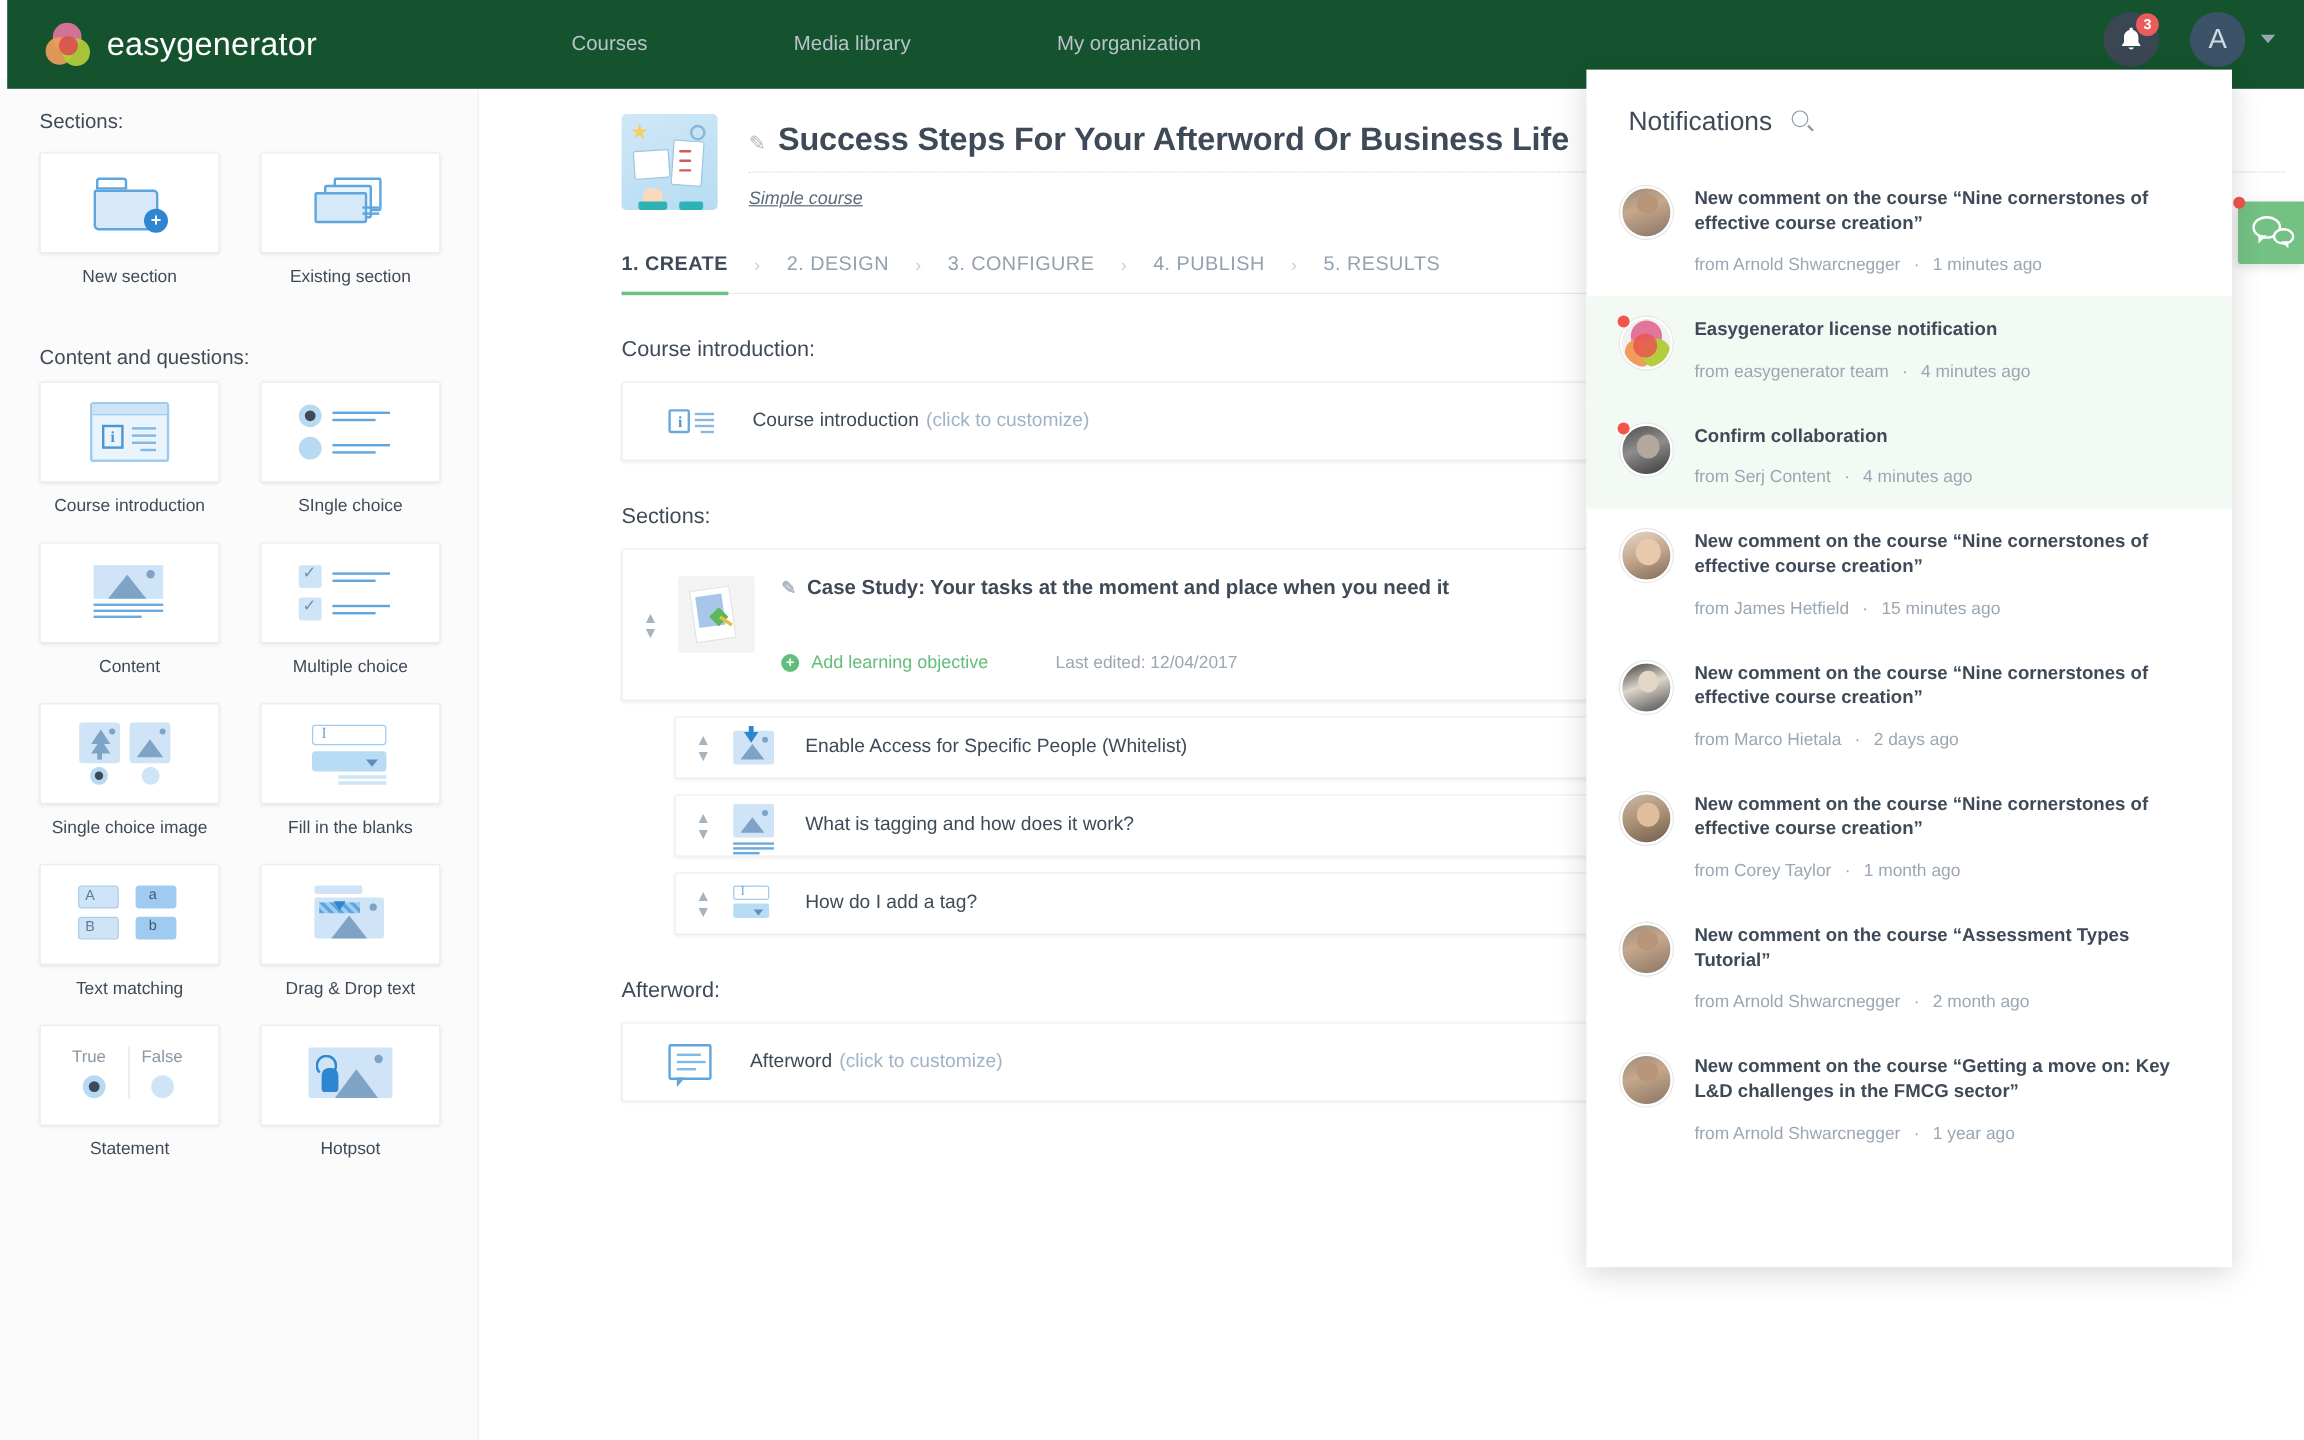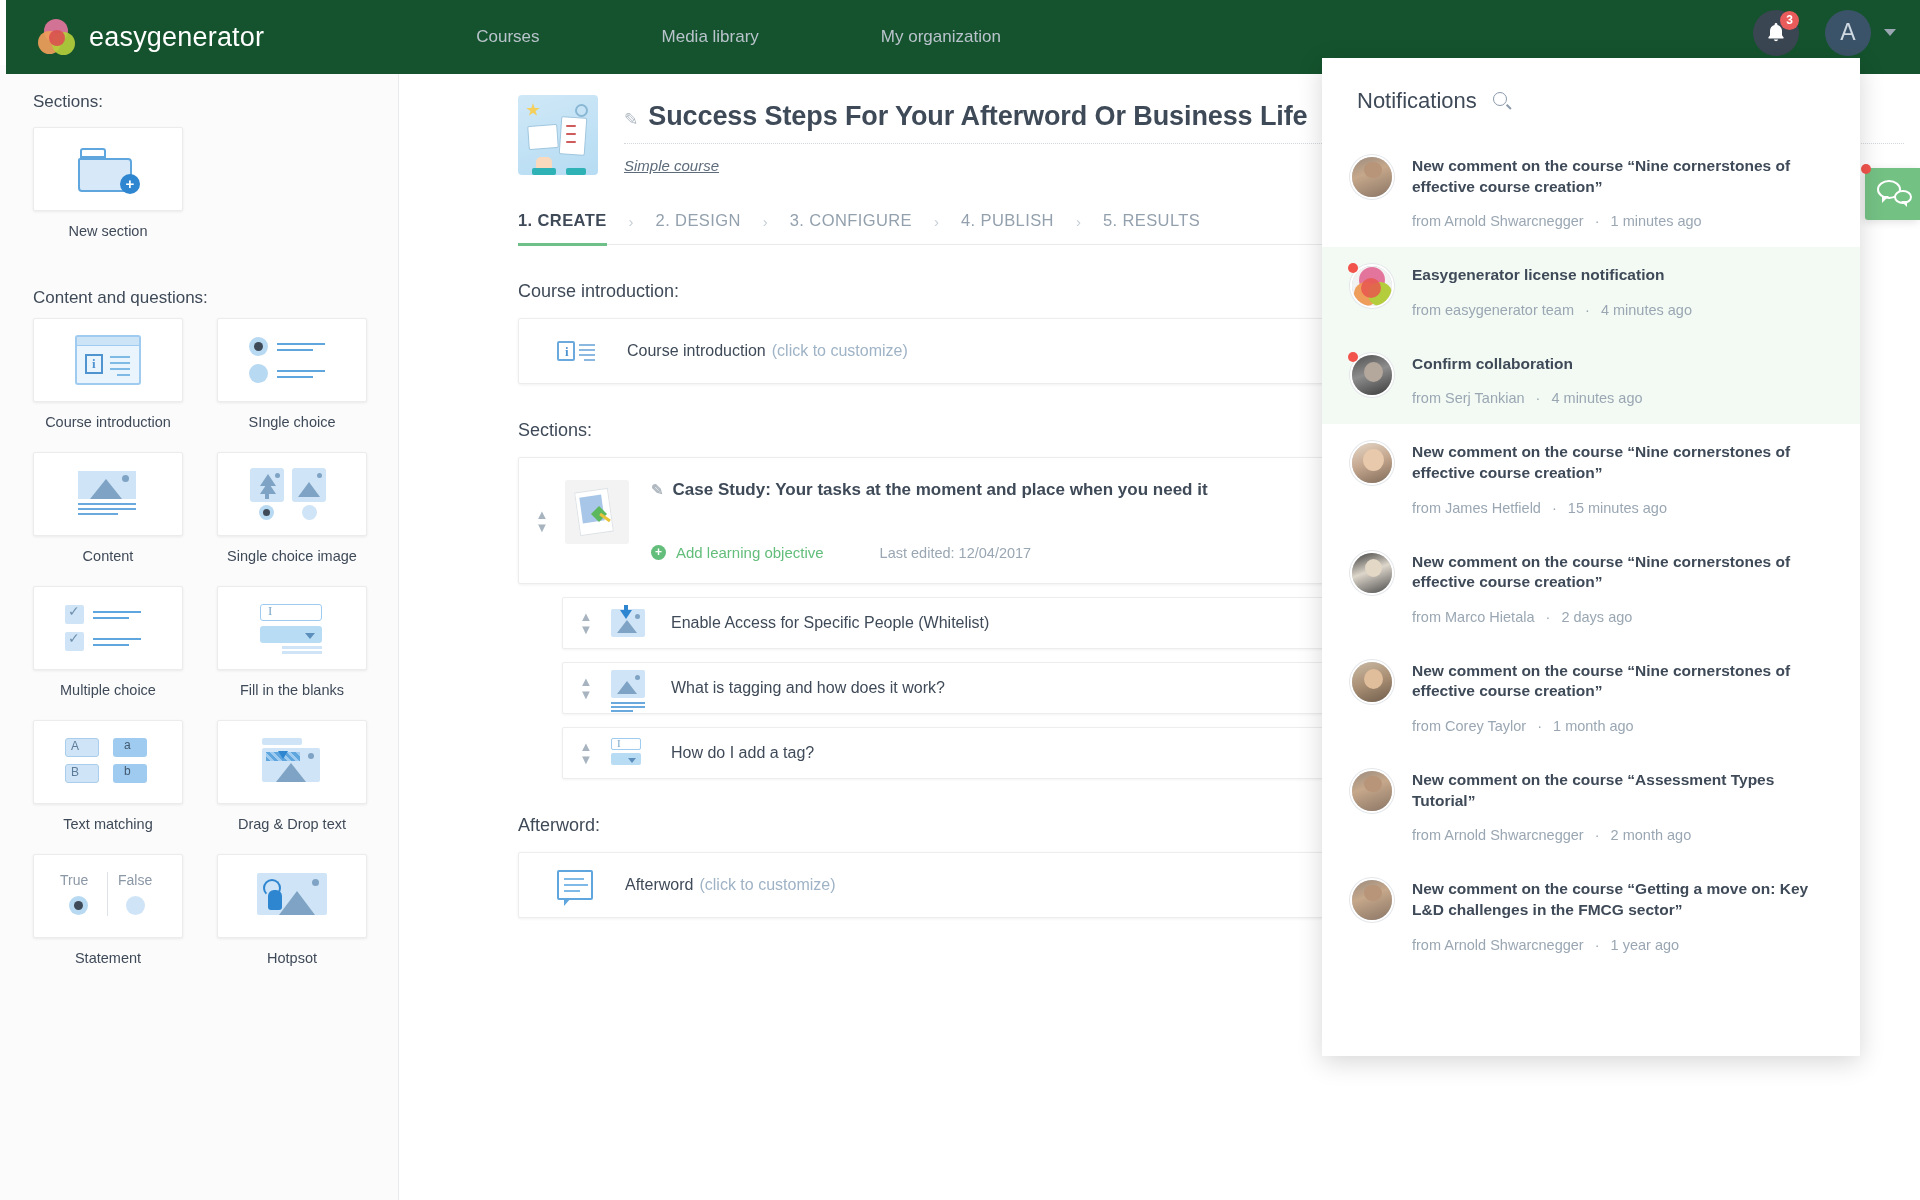--- a/index.html
+++ b/index.html
@@ -444,20 +444,31 @@
     <div class="tile">
       <div class="tile-box">
         <div class="folder-new art">
           <div class="fb"></div>
             <div class="ft"></div>
             <div class="plus">+</div>
         </div>
       </div>
       <div class="tile-label">New section</div>
     </div>
+    <div class="tile">
+      <div class="tile-box">
+        <div class="folder-ex art">
+          <div class="b1"></div>
+            <div class="b2"></div>
+            <div class="b3"></div>
+            <div class="dash"></div>
+        </div>
+      </div>
+      <div class="tile-label">Existing section</div>
+    </div>
   </div>
 
   <div class="sb-heading">Content and questions:</div>
 
   <div class="tile-grid grid2">
 
     <div class="tile">
       <div class="tile-box">
         <div class="art-intro">
           <div class="bar"></div>
@@ -488,52 +499,52 @@
     <div class="tile">
       <div class="tile-box">
         <div class="art-content">
           <div class="img"></div>
           <div class="l" style="top:32px;width:58px"></div>
           <div class="l" style="top:37px;width:58px"></div>
           <div class="l" style="top:42px;width:40px"></div>
         </div>
       </div>
       <div class="tile-label">Content</div>
+    </div>
+
+    <div class="tile">
+      <div class="tile-box">
+        <div class="art-multi">
+          <div class="cb" style="top:1px"></div>
+            <div class="cb" style="top:28px"></div>
+          <div class="l" style="top:7px;width:48px"></div>
+            <div class="l" style="top:13px;width:36px"></div>
+          <div class="l" style="top:34px;width:48px"></div>
+            <div class="l" style="top:40px;width:36px"></div>
+        </div>
+      </div>
+      <div class="tile-label">Multiple choice</div>
     </div>
 
     <div class="tile">
       <div class="tile-box">
         <div class="art-sci">
           <div class="p p1"></div>
             <div class="p p2"></div>
           <div class="tree"></div>
             <div class="tree2"></div>
             <div class="trunk"></div>
           <div class="mt"></div>
           <div class="dotimg" style="left:25px;top:5px"></div>
           <div class="dotimg" style="left:67px;top:5px"></div>
           <div class="r r1"></div>
             <div class="r r2"></div>
         </div>
       </div>
       <div class="tile-label">Single choice image</div>
-    </div>
-
-    <div class="tile">
-      <div class="tile-box">
-        <div class="art-multi">
-          <div class="cb" style="top:1px"></div>
-            <div class="cb" style="top:28px"></div>
-          <div class="l" style="top:7px;width:48px"></div>
-            <div class="l" style="top:13px;width:36px"></div>
-          <div class="l" style="top:34px;width:48px"></div>
-            <div class="l" style="top:40px;width:36px"></div>
-        </div>
-      </div>
-      <div class="tile-label">Multiple choice</div>
     </div>
 
     <div class="tile">
       <div class="tile-box">
         <div style="width:64px;height:48px;position:relative">
           <div style="position:absolute;left:0;top:0;width:62px;height:17px;border:1px solid #9ecbef;border-radius:3px;background:#fff"></div>
           <div style="position:absolute;left:8px;top:-1px;font-size:13px;color:#7ea9c9;font-family:'Liberation Serif',serif">I</div>
           <div style="position:absolute;left:0;top:22px;width:62px;height:17px;background:#b9dcf5;border-radius:3px"></div>
           <div style="position:absolute;right:9px;top:29px;width:0;height:0;border-left:5px solid transparent;border-right:5px solid transparent;border-top:6px solid #5c8fbb"></div>
           <div style="position:absolute;left:22px;top:42px;width:40px;height:3px;background:#cfe4f6"></div>
@@ -783,21 +794,21 @@
   <div class="notif-item unread">
     <div class="notif-avatar-wrap">
       <div class="unread-dot"></div>
       <div class="notif-avatar">
           <div class="av-skin av-serj"></div>
         </div>
     </div>
     <div class="notif-body">
       <div class="notif-text">Confirm collaboration</div>
       <div class="notif-sub">
-        <span>from Serj Tankian</span>
+        <span>from Serj Content</span>
         <span class="dot-sep">·</span>
         <span>4 minutes ago</span>
       </div>
     </div>
   </div>
 
   <div class="notif-item">
     <div class="notif-avatar-wrap">
       <div class="notif-avatar">
           <div class="av-skin av-james"></div>

